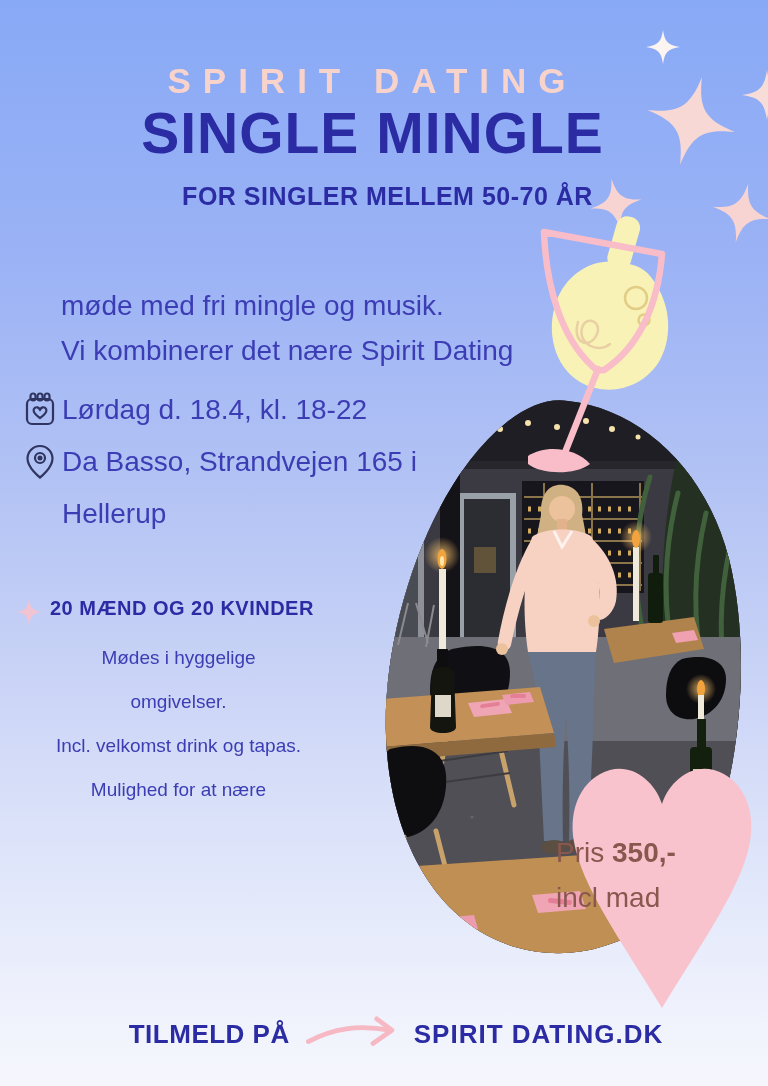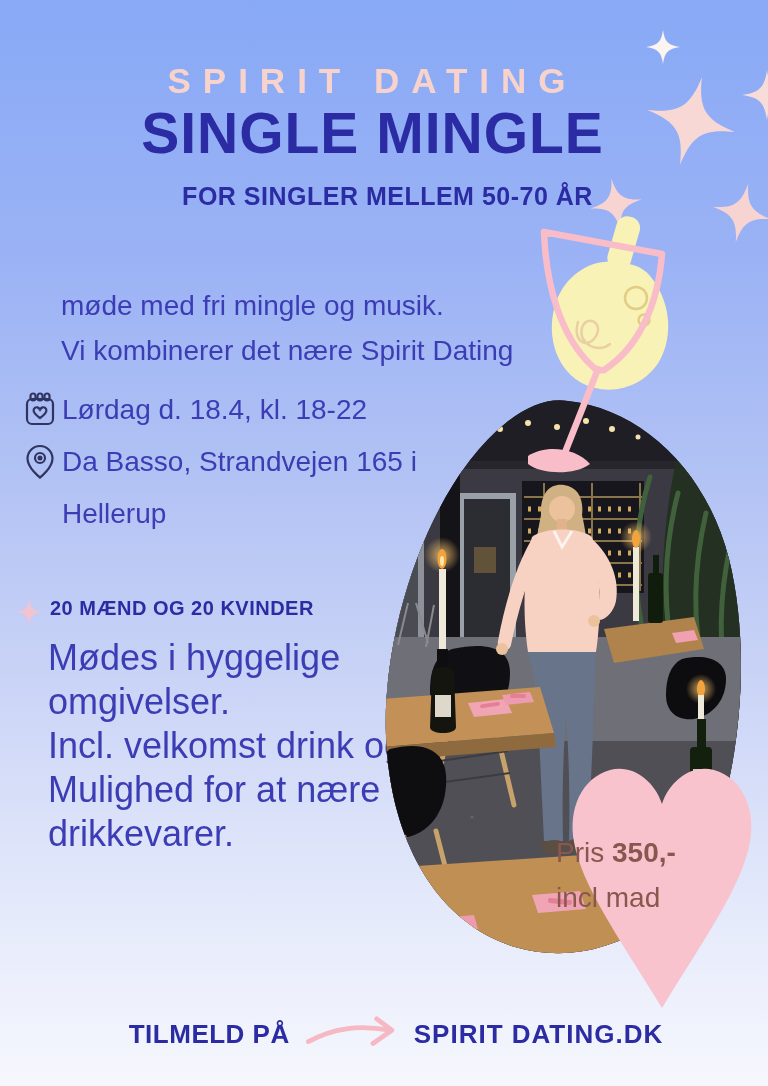--- a/index.html
+++ b/index.html
@@ -17,21 +17,21 @@
   .intro { left:61px; top:283px; font-size:28px; line-height:45px; color:#3c3db4; }
   .info-text { font-size:28px; color:#3c3db4; }
   .dt { left:62px; top:394px; }
   .venue1 { left:62px; top:446px; }
   .venue2 { left:62px; top:498px; }
   .cal-icon { left:24px; top:392px; }
   .pin-icon { left:25px; top:444px; }
   
   .cap-head { left:50px; top:597px; font-size:20px; font-weight:700; color:#2b2ca3; letter-spacing:0.5px; }
   .bullet-sparkle { left:16px; top:599px; }
-  .cap-lines { left:48px; top:636px; font-size:36px; line-height:44px; color:#3c3db4; }
+  .cap-lines { left:56px; top:636px; font-size:19px; line-height:44px; color:#3c3db4;text-align:center; }
   
   .photo { left:382px; top:397px; z-index:2; }
   
   .glass { left:516px; top:212px; z-index:4; }
   
   .heart-wrap { left:556px; top:750px; width:212px; height:266px; z-index:5; }
   .heart-wrap svg { position:absolute; left:0; top:0; }
   .heart-text { position:absolute; left:0; top:80px; width:200px; color:#8a574f; font-size:28px; line-height:45px; }
   .heart-text b { font-weight:700; }
   
@@ -94,21 +94,20 @@
 
   <svg class="abs bullet-sparkle" width="26" height="26" viewBox="0 0 100 100">
       <path d="M50,0 C55,35 65,45 100,50 C65,55 55,65 50,100 C45,65 35,55 0,50 C35,45 45,35 50,0 Z" fill="#f2c3d0"></path>
     </svg>
   <div class="abs cap-head">20 MÆND OG 20 KVINDER</div>
   <div class="abs cap-lines">
     <div>Mødes i hyggelige</div>
     <div>omgivelser.</div>
     <div>Incl. velkomst drink og tapas.</div>
     <div>Mulighed for at nære</div>
-    <div>drikkevarer.</div>
   </div>
 
   <svg class="abs photo" width="364" height="566" viewBox="0 0 364 566">
     <defs>
       <clipPath id="blobClip">
         <path d="M186,4 C258,12 324,72 347,162 C367,242 362,352 331,442 C299,531 211,573 133,550 C57,527 8,447 4,339 C0,229 49,85 125,25 C147,8 167,1 186,4 Z"></path>
       </clipPath>
       <radialGradient id="glow">
         <stop offset="0" stop-color="#ffc76e" stop-opacity="0.8"></stop>
         <stop offset="1" stop-color="#ffc76e" stop-opacity="0"></stop>

